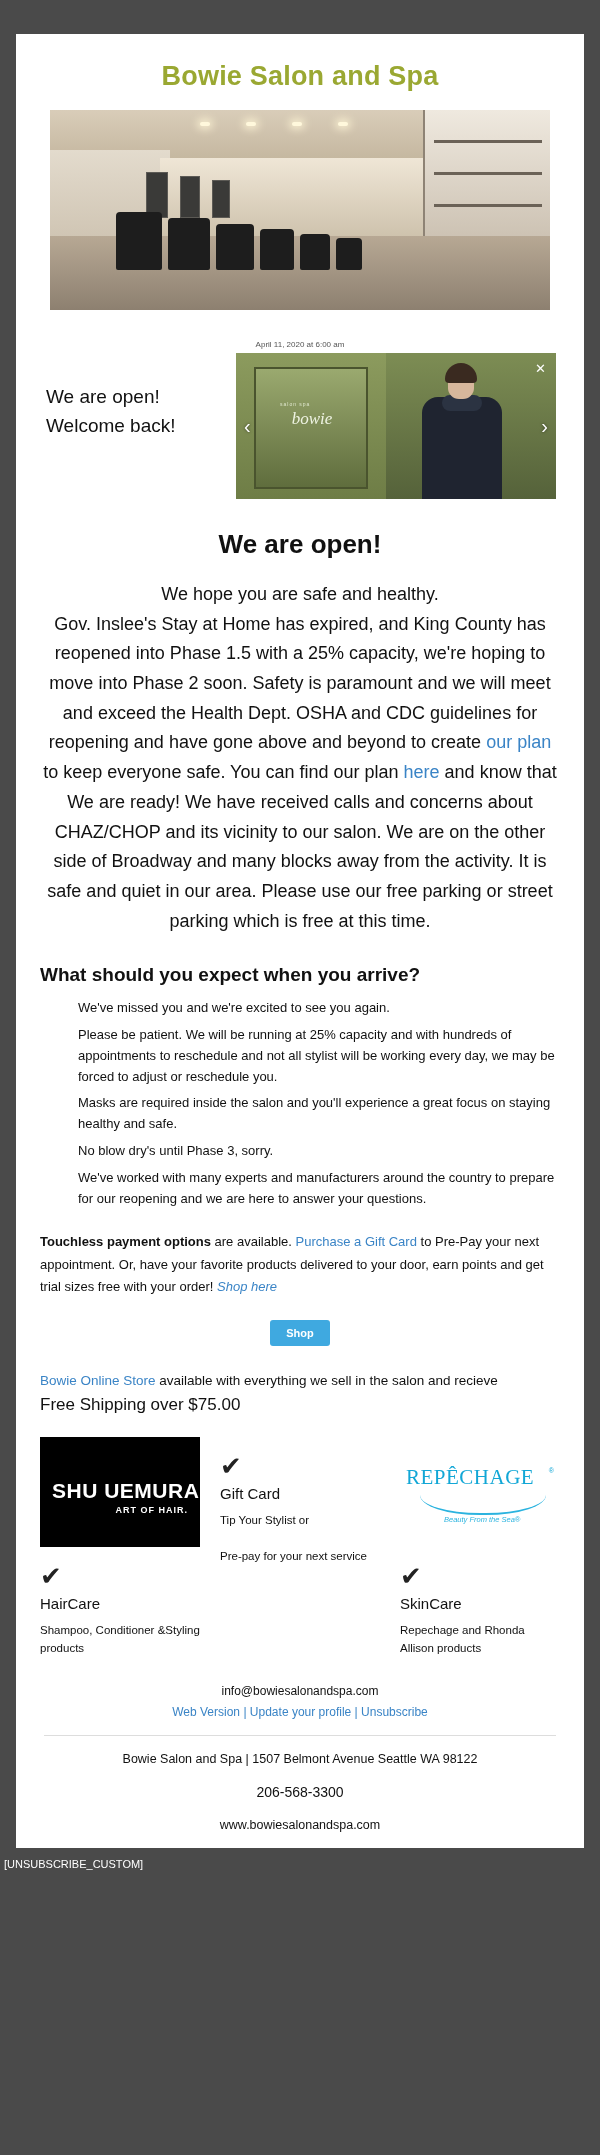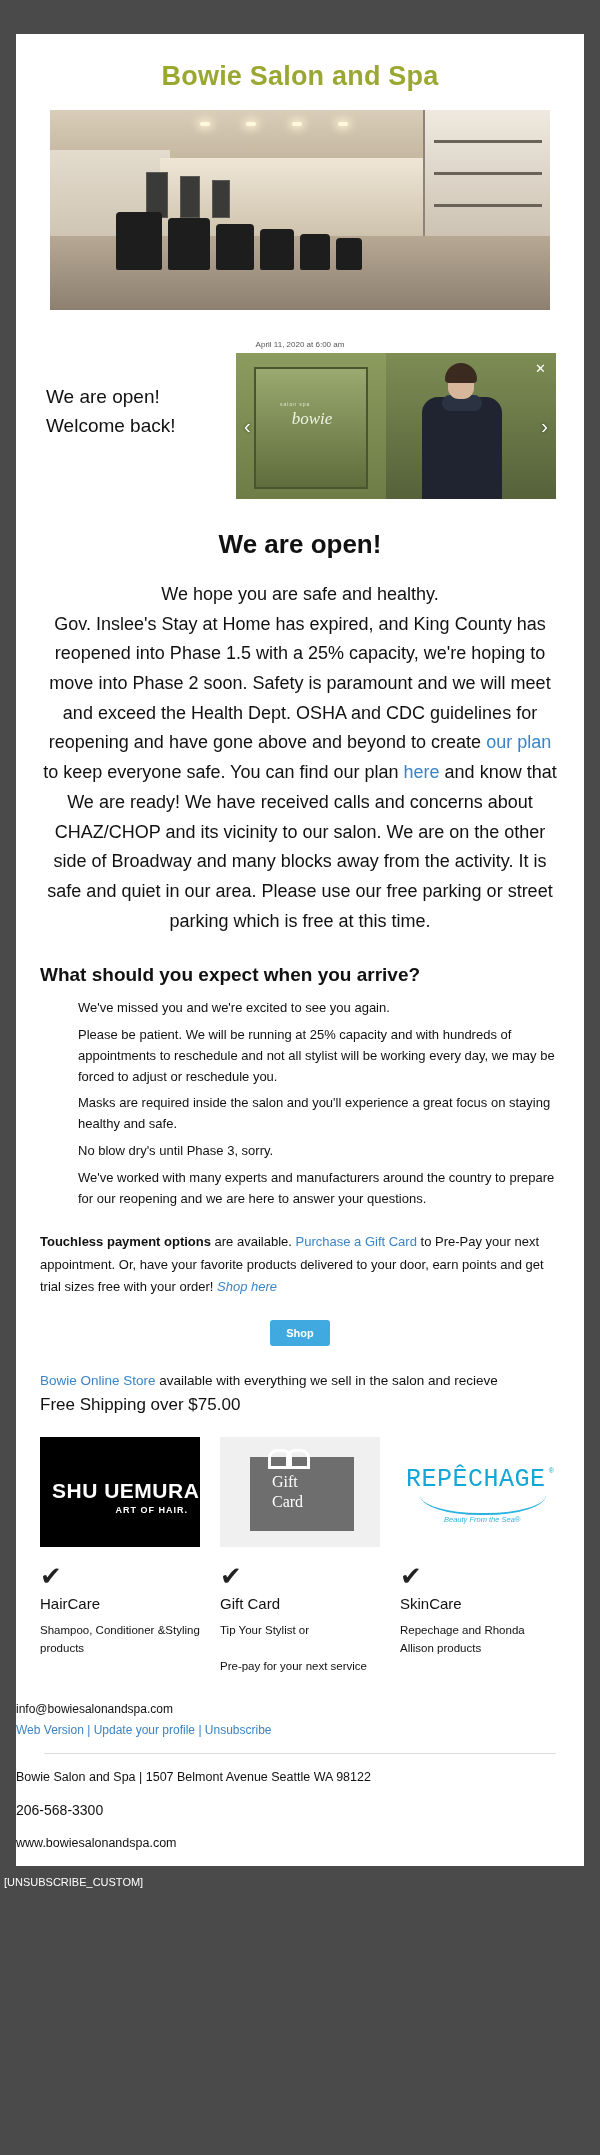--- a/index.html
+++ b/index.html
@@ -229,30 +229,31 @@
   .prod1 .t2 { position:absolute; right:12px; top:68px; color:#fff; font-size:9px; font-weight:bold; letter-spacing:1px;}
   .prod2 { background:#f0f0f0; }
   .prod2 .card {
     position:absolute; left:30px; top:20px; width:104px; height:74px; background:#6e6e6e;
   }
   .prod2 .bowleft { position:absolute; left:48px; top:12px; width:18px; height:14px; border:3px solid #fff; border-radius:9px 9px 0 0;}
   .prod2 .bowright { position:absolute; left:66px; top:12px; width:18px; height:14px; border:3px solid #fff; border-radius:9px 9px 0 0;}
   .prod2 .gtext { position:absolute; left:52px; top:36px; color:#fff; font-size:16px; font-family:"Liberation Serif", serif; }
   .prod2 .gtext2 { position:absolute; left:52px; top:56px; color:#fff; font-size:16px; font-family:"Liberation Serif", serif; }
   .prod3 { background:#ffffff; }
-  .prod3 .rep { position:absolute; left:6px; top:28px; color:#12a7d6; font-size:25px; font-family:Liberation Mono, monospace; letter-spacing:0.5px;}
+  .prod3 .rep { position:absolute; left:6px; top:28px; color:#12a7d6; font-size:21px; font-family:Liberation Serif, serif; letter-spacing:0.5px;}
   .prod3 .reg { position:absolute; right:6px; top:30px; color:#12a7d6; font-size:7px;}
   .prod3 .wave { position:absolute; left:20px; top:56px; width:126px; height:20px; border-bottom:2px solid #2bb3df; border-radius:0 0 60px 60px/0 0 20px 20px;}
   .prod3 .tag { position:absolute; left:44px; top:78px; color:#2bb3df; font-size:7.5px; font-style:italic;}
   .check { font-size:26px; margin: 16px 0 6px 0; line-height:1; }
   .prod-title { font-size:15px; margin-bottom:10px; color:#111; }
   .prod-desc { font-size:11.5px; line-height:1.55; color:#111; }
 
   .footer {
     margin-top: 26px;
+    text-align:center;
   }
   .footer .email { font-size:12px; color:#111; margin-bottom:7px; }
   .footer .links { font-size:12px; }
   .footer .links a { color:#3a84c6; text-decoration:none; }
   .footer .links span.sep { color:#3a84c6; }
   .footer hr { border:none; border-top:1px solid #ddd; margin:16px 28px; }
   .footer .addr { font-size:12.5px; color:#111; margin: 4px 0 18px 0;}
   .footer .phone { font-size:14px; color:#111; margin-bottom:18px;}
   .footer .web { font-size:12.5px; color:#111; margin-bottom:6px;}
 
@@ -356,27 +357,20 @@
         <div class="prod-img prod1">
           <div class="t1">SHU UEMURA</div>
           <div class="t2">ART OF HAIR.</div>
         </div>
         <div class="check">✔</div>
         <div class="prod-title">HairCare</div>
         <div class="prod-desc">Shampoo, Conditioner  &amp;Styling products</div>
       </div>
 
       <div class="prod">
-        <div class="prod-img prod2">
-          <div class="card"></div>
-          <div class="bowleft"></div>
-          <div class="bowright"></div>
-          <div class="gtext">Gift</div>
-          <div class="gtext2">Card</div>
-        </div>
         <div class="check">✔</div>
         <div class="prod-title">Gift Card</div>
         <div class="prod-desc" style="white-space:pre-line">Tip Your Stylist or
 
 Pre-pay for your next service</div>
       </div>
 
       <div class="prod">
         <div class="prod-img prod3">
           <div class="rep">REPÊCHAGE</div>

